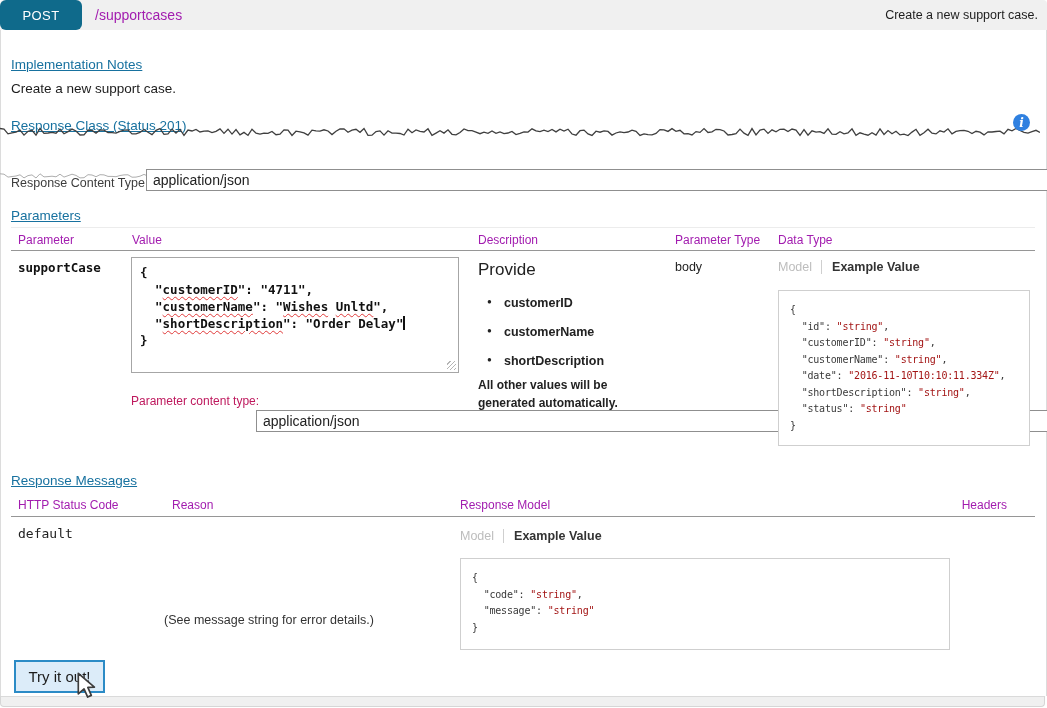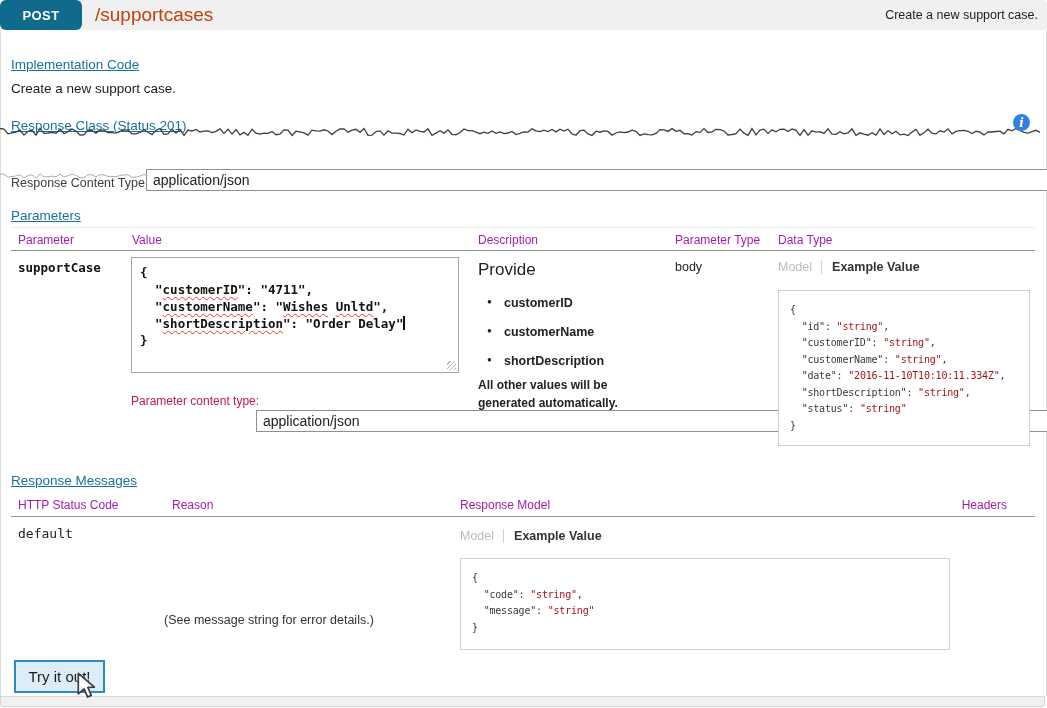--- a/index.html
+++ b/index.html
@@ -6,24 +6,24 @@
   .page{
     position:relative;width:1047px;height:708px;overflow:hidden;
     font-family:"Liberation Sans",sans-serif;color:#222;background:#fff;
   }
   .abs{position:absolute;}
 
   
   .topbar{left:0;top:0;width:1047px;height:30px;background:#f0f0f0;border-radius:4px 4px 0 0;}
   .post-badge{
     left:0;top:0;width:82px;height:30px;border-radius:6px;
-    background:var(--method-badge,#0f6a8b);color:#fff;font-weight:bold;font-size:13px;
+    background:var(--method-badge,#0f6a8b);color:#fff;font-weight:normal;font-size:13px;
     display:flex;align-items:center;justify-content:center;letter-spacing:.4px;
   }
-  .path{left:95px;top:0;height:14px;line-height:30px;font-size:19px;color:#c2410c;}
+  .path{left:95px;top:0;height:14px;line-height:30px;font-size:14px;color:#a21caf;}
   .summary{right:9px;top:0;height:30px;line-height:30px;font-size:12.5px;color:#1d1d1d;}
 
   
   .side-l{left:0;top:30px;width:1px;height:666px;background:#dcdcdc;}
   .side-r{right:0;top:30px;width:1px;height:666px;background:#dcdcdc;}
   .bottombar{left:0;top:696px;width:1045px;height:11px;background:#f0f0f0;
     border:1px solid #d6d6d6;border-top:1px solid #dadada;border-radius:0 0 4px 4px;box-sizing:border-box;}
 
   
   .h-link{font-size:13.5px;color:var(--link,#17719f);text-decoration:underline;cursor:pointer;}
@@ -105,21 +105,21 @@
 <div class="page">
 
   <div class="abs topbar">
     <div class="abs post-badge">POST</div>
     <div class="abs path">/supportcases</div>
     <div class="abs summary">Create a new support case.</div>
   </div>
   <div class="abs side-l"></div>
   <div class="abs side-r"></div>
 
-  <div class="abs h-link" style="left:11px;top:57px;">Implementation Code</div>
+  <div class="abs h-link" style="left:11px;top:57px;">Implementation Notes</div>
   <div class="abs plain" style="left:11px;top:81px;">Create a new support case.</div>
 
   <div class="abs h-link" style="left:11px;top:118px;">Response Class (Status 201)</div>
   <svg class="abs tear" style="left:0;top:124px;" width="1040" height="16">
     <polyline fill="none" stroke="#3f3f3f" stroke-width="1.3" points="0,4.5 4,5.1 8,9.8 12,8.8 16,8.1 20,6.1 24,11.1 28,7.3 32,6.3 36,11.2 40,4.5 44,9.4 48,9.0 52,8.4 56,9.2 60,5.2 64,9.8 68,7.6 72,5.1 76,7.0 80,11.0 84,10.8 88,6.0 92,6.4 96,9.1 100,5.9 104,6.2 108,8.6 112,8.6 116,9.1 120,7.3 124,6.2 128,6.0 132,9.9 136,9.8 140,8.4 144,5.5 148,8.2 152,10.6 156,6.4 160,4.6 164,10.3 168,9.9 172,5.2 176,9.2 180,5.4 184,11.3 188,6.1 192,7.0 196,5.4 200,8.0 204,7.2 208,7.0 212,8.6 216,7.3 220,4.9 224,9.4 228,5.2 232,10.1 236,5.5 240,10.9 244,8.4 248,11.4 252,5.2 256,9.1 260,10.1 264,9.1 268,9.4 272,7.5 276,10.7 280,10.1 284,5.8 288,6.1 292,11.5 296,7.2 300,7.8 304,8.9 308,11.1 312,6.2 316,6.8 320,7.1 324,5.8 328,7.0 332,10.6 336,7.2 340,5.0 344,4.8 348,8.3 352,6.2 356,5.3 360,8.3 364,4.5 368,11.4 372,11.2 376,7.6 380,6.9 384,11.1 388,6.8 392,9.1 396,9.1 400,9.5 404,11.0 408,5.2 412,8.7 416,6.0 420,7.4 424,8.0 428,4.8 432,11.3 436,9.1 440,6.8 444,9.1 448,5.8 452,10.3 456,10.9 460,8.5 464,5.0 468,6.7 472,6.7 476,8.1 480,9.7 484,8.1 488,9.3 492,7.0 496,9.4 500,8.0 504,9.6 508,9.0 512,7.5 516,10.6 520,9.3 524,7.8 528,8.1 532,4.8 536,6.9 540,7.6 544,6.1 548,7.5 552,5.5 556,7.9 560,5.2 564,7.0 568,5.2 572,10.0 576,11.2 580,6.7 584,6.1 588,9.9 592,11.4 596,7.2 600,8.2 604,6.8 608,7.4 612,11.1 616,9.0 620,7.8 624,8.6 628,8.0 632,6.2 636,7.4 640,11.4 644,9.9 648,10.6 652,10.8 656,9.4 660,5.6 664,5.8 668,7.4 672,4.6 676,7.3 680,6.3 684,9.8 688,9.6 692,10.9 696,7.6 700,8.4 704,4.6 708,8.5 712,7.9 716,5.3 720,5.7 724,7.0 728,11.0 732,10.5 736,9.6 740,5.1 744,9.2 748,11.3 752,4.6 756,10.8 760,6.0 764,5.1 768,9.4 772,5.8 776,7.8 780,5.3 784,5.1 788,7.5 792,5.0 796,6.1 800,11.3 804,5.7 808,11.2 812,6.8 816,8.2 820,7.6 824,9.4 828,4.8 832,10.2 836,10.3 840,7.7 844,9.9 848,9.0 852,4.8 856,11.4 860,8.8 864,10.1 868,11.2 872,8.7 876,11.1 880,4.9 884,10.4 888,6.5 892,9.8 896,7.2 900,10.9 904,10.2 908,11.5 912,8.1 916,5.3 920,11.3 924,8.7 928,5.2 932,9.2 936,9.9 940,6.8 944,8.0 948,4.8 952,9.8 956,7.4 960,6.7 964,6.4 968,7.3 972,9.5 976,7.3 980,8.1 984,10.9 988,7.8 992,8.0 996,7.5 1000,7.2 1004,9.9 1008,5.3 1012,6.9 1016,4.5 1020,6.5 1024,8.3 1028,9.1 1032,7.6 1036,6.3 1040,8.4"></polyline>
   </svg>
   <div class="abs info-icon">i</div>
 
   <svg class="abs tear" style="left:0;top:170px;" width="1046" height="12">
     <polyline fill="none" stroke="#aeaeae" stroke-width="1" points="0,3.8 4,4.2 8,7.1 12,6.5 16,6.0 20,4.8 24,7.9 28,5.6 32,4.9 36,8.0 40,3.8 44,6.9 48,6.6 52,6.2 56,6.8 60,4.2 64,7.1 68,5.7 72,4.2 76,5.4 80,7.9 84,7.7 88,4.7 92,5.0 96,6.7 100,4.7 104,4.9 108,6.4 112,6.4 116,6.7 120,5.5 124,4.9 128,4.8 132,7.2 136,7.1 140,6.2 144,4.4 148,6.1 152,7.6 156,5.0 160,3.8 164,7.4 168,7.2 172,4.2 176,6.7 180,4.3 184,8.1 188,4.8 192,5.4 196,4.4 200,6.0 204,5.5 208,5.4 212,6.3 216,5.6 220,4.0 224,6.9 228,4.2 232,7.3 236,4.4 240,7.8 244,6.2 248,8.2 252,4.2 256,6.7 260,7.3 264,6.7 268,6.9 272,5.7 276,7.7 280,7.3 284,4.6 288,4.8 292,8.2 296,5.5 300,5.9 304,6.6 308,7.9 312,4.9 316,5.2 320,5.4 324,4.6 328,5.4 332,7.6 336,5.5 340,4.1 344,4.0 348,6.2 352,4.8 356,4.3 360,6.2 364,3.8 368,8.1 372,8.0 376,5.8 380,5.3 384,8.0 388,5.3 392,6.7 396,6.7 400,7.0 404,7.9 408,4.2 412,6.4 416,4.7 420,5.6 424,6.0 428,4.0 432,8.0 436,6.7 440,5.3 444,6.7 448,4.6 452,7.4 456,7.8 460,6.3 464,4.1 468,5.2 472,5.2 476,6.1 480,7.1 484,6.0 488,6.8 492,5.4 496,6.9 500,6.0 504,7.0 508,6.7 512,5.7 516,7.6 520,6.8 524,5.9 528,6.0 532,4.0 536,5.3 540,5.7 544,4.8 548,5.7 552,4.4 556,5.9 560,4.3 564,5.3 568,4.2 572,7.3 576,8.0 580,5.2 584,4.8 588,7.2 592,8.1 596,5.5 600,6.1 604,5.2 608,5.6 612,8.0 616,6.6 620,5.9 624,6.4 628,6.0 632,4.8 636,5.6 640,8.2 644,7.2 648,7.6 652,7.7 656,6.9 660,4.5 664,4.6 668,5.6 672,3.9 676,5.6 680,4.9 684,7.1 688,7.0 692,7.8 696,5.7 700,6.3 704,3.9 708,6.3 712,5.9 716,4.3 720,4.6 724,5.4 728,7.9 732,7.6 736,7.0 740,4.2 744,6.8 748,8.1 752,3.8 756,7.7 760,4.7 764,4.2 768,6.9 772,4.6 776,5.9 780,4.3 784,4.2 788,5.7 792,4.1 796,4.8 800,8.0 804,4.6 808,8.0 812,5.2 816,6.1 820,5.8 824,6.9 828,4.0 832,7.4 836,7.4 840,5.8 844,7.2 848,6.6 852,4.0 856,8.1 860,6.5 864,7.3 868,8.0 872,6.4 876,7.9 880,4.1 884,7.5 888,5.0 892,7.1 896,5.5 900,7.8 904,7.4 908,8.2 912,6.0 916,4.3 920,8.1 924,6.4 928,4.3 932,6.8 936,7.2 940,5.2 944,6.0 948,4.0 952,7.1 956,5.6 960,5.2 964,5.0 968,5.6 972,7.0 976,5.6 980,6.0 984,7.8 988,5.9 992,6.0 996,5.7 1000,5.5 1004,7.2 1008,4.3 1012,5.3 1016,3.8 1020,5.1 1024,6.2 1028,6.7 1032,5.8 1036,4.9 1040,6.2 1044,6.3"></polyline>

